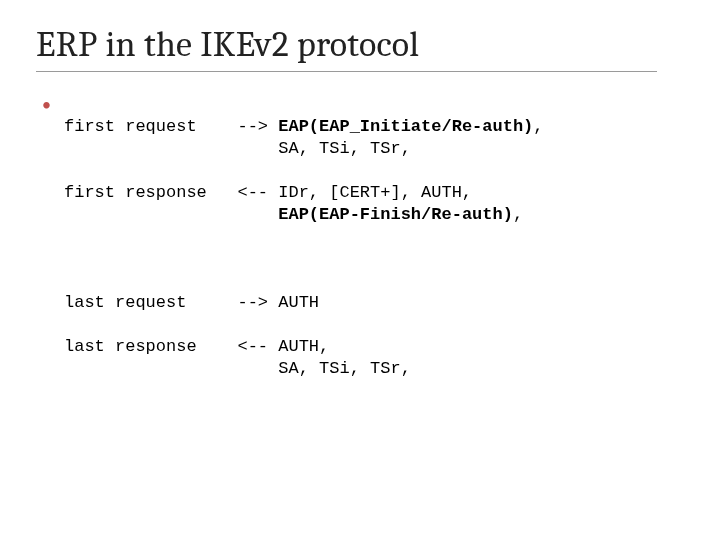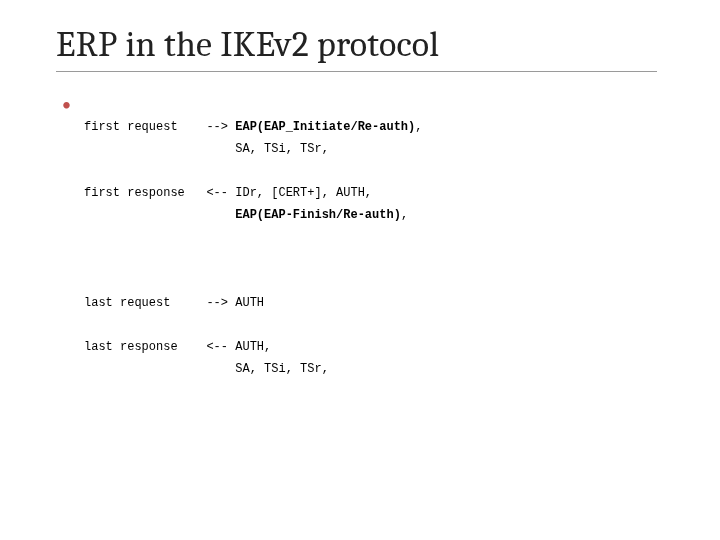--- a/index.html
+++ b/index.html
@@ -8,21 +8,21 @@
     width: 720px;
     height: 540px;
     background: #ffffff;
     font-family: Calibri, "Segoe UI", sans-serif;
     color: #000;
   }
   .slide {
     box-sizing: border-box;
     width: 693px;
     height: 540px;
-    padding: 24px 36px 24px 56px;
+    padding: 24px 36px 24px 36px;
     position: relative;
   }
   .title {
     font-family: Cambria, Georgia, "Times New Roman", serif;
     font-size: 36px;
     font-weight: 400;
     color: #222;
     border-bottom: 1px solid #9a9a9a;
     padding-bottom: 6px;
     margin-bottom: 22px;
@@ -38,21 +38,21 @@
     color: #c0504d;
     font-size: 18px;
     line-height: 22px;
     margin-right: 10px;
   }
   .bullet-text {
     line-height: 22px;
   }
   .code {
     font-family: "Courier New", Courier, monospace;
-    font-size: 12px;
+    font-size: 17px;
     line-height: 22px;
     white-space: pre;
     margin-left: 28px;
     margin-top: 0;
   }
   .bold { font-weight: bold; }
 </style>
 </head>
 <body>
 

